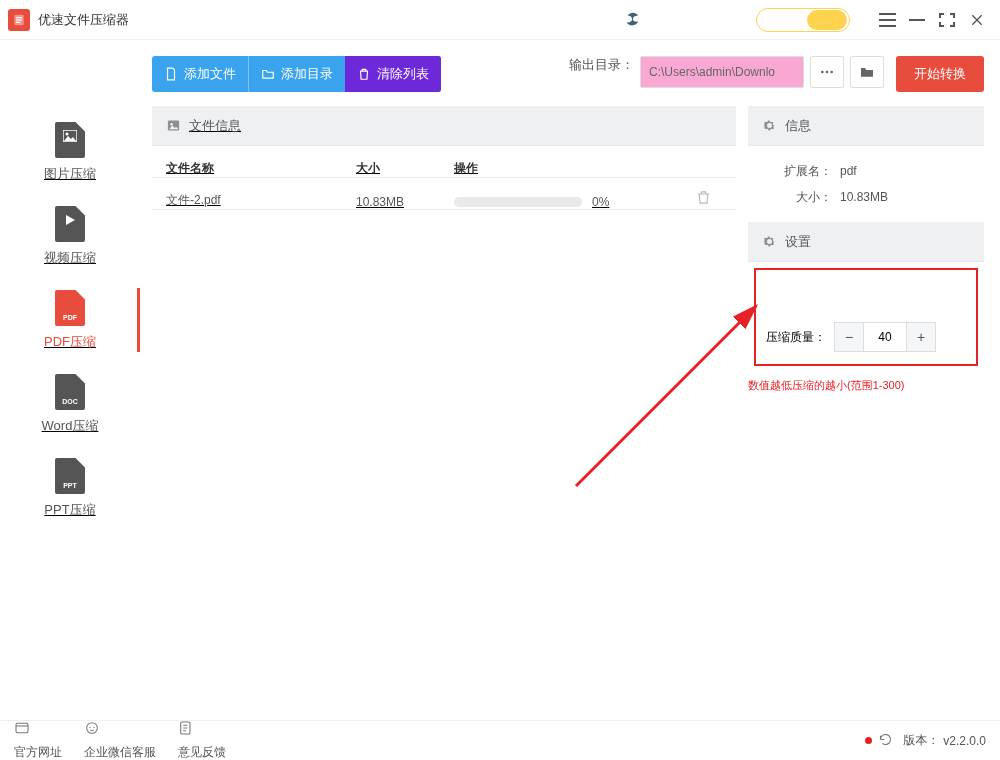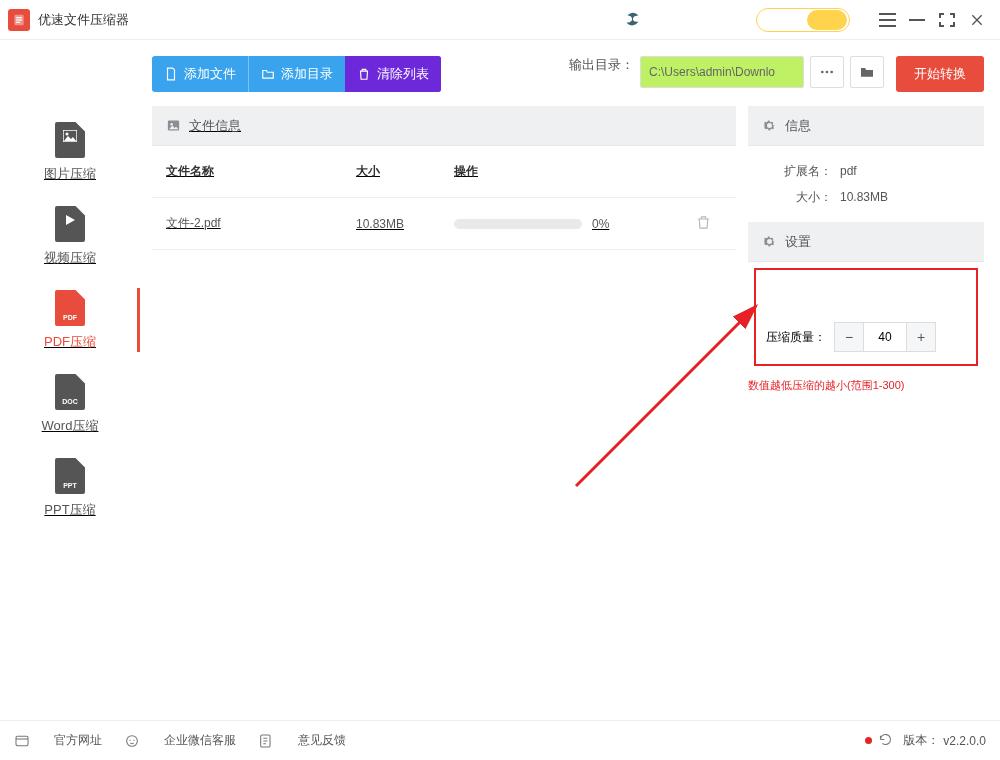--- a/index.html
+++ b/index.html
@@ -47,31 +47,31 @@
 
 .content { flex: 1; padding: 16px 16px 0 12px; display:flex; flex-direction:column;}
 .toolbar { display: flex; align-items: flex-start; height: 40px; margin-bottom: 10px; }
 .tb-left { display: flex; background: #3aa3ee; border-radius: 3px; overflow: hidden; }
 .tb-btn { height: 36px; padding: 0 12px; display: flex; align-items: center; gap: 6px; color: #fff; font-size: 13px; cursor: pointer; }
 .tb-btn.sep { border-left: 1px solid rgba(255,255,255,.35); }
 .tb-btn.gray { background: #6d28d9; }
 .tb-icon { width: 14px; height: 14px; }
 .tb-spacer { flex:1; }
 .out-label { font-size: 13px; color: #555; margin-right: 6px; }
-.out-path { width: 164px; height: 32px; border: 1px solid #ddd; border-radius: 2px; padding: 0 8px; font-size: 12px; color: #666; background:#bef264;}
+.out-path { width: 164px; height: 32px; border: 1px solid #ddd; border-radius: 2px; padding: 0 8px; font-size: 12px; color: #666; background:#f9a8d4;}
 .dots-btn, .folder-btn { width: 34px; height: 32px; border:1px solid #ddd; margin-left:6px; display:flex; align-items:center; justify-content:center; border-radius:2px; cursor:pointer; color:#666;}
 .dots-btn svg, .folder-btn svg { width:16px; height:16px; fill:#666;}
 .start-btn { margin-left: 12px; background: #e74c3c; color: #fff; border-radius: 3px; height: 36px; padding: 0 18px; display: flex; align-items: center; font-size: 13px; cursor: pointer; }
 
 
 .split { display:flex; flex:1; }
 .file-panel { flex:1; margin-right:12px;text-decoration:underline; }
 .panel-head { background:#eef0f2; height:40px; display:flex; align-items:center; padding:0 14px; font-size:13px; color:#555; border-bottom:1px solid #e4e6e9;}
 .panel-head svg { width:15px; height:15px; fill:#8a8f96; margin-right:8px;}
-.table-head, .table-row { display:flex; align-items:center; height:52px; padding:0 14px; font-size:12px; border-bottom:1px solid #eee;}
+.table-head, .table-row { display:flex; align-items:flex-end; height:32px; padding:0 14px; font-size:12px; border-bottom:1px solid #eee;}
 .table-head { color:#333; font-weight:bold;}
 .table-row { color:#555; }
 .col-name { width:190px; }
 .col-size { width:98px; }
 .col-prog { width:190px; display:flex; align-items:center; gap:10px;}
 .prog-bar { width:128px; height:10px; background:#e7e9eb; border-radius:5px;}
 .col-act { flex:1; display:flex; justify-content:flex-end; padding-right:10px;}
 .trash-btn { cursor:pointer; color:#9aa0a6;}
 .trash-btn svg{width:17px;height:17px;fill:#b4b9bf;}
 
@@ -81,21 +81,21 @@
 .info-body .k { width:70px; text-align:right; margin-right:8px;}
 .highlight-box { border:2px solid #e62226; margin:6px 6px 0 6px; padding:16px 10px 12px 10px; }
 .quality-row { display:flex; align-items:center; font-size:12px;margin-top:36px;}
 .stepper { display:flex; margin-left:8px;}
 .stepper button { width:30px; height:30px; border:1px solid #ddd; background:#f5f6f7; cursor:pointer; font-size:14px; color:#555;}
 .stepper input { width:42px; height:30px; border:1px solid #ddd; border-left:none; border-right:none; text-align:center; font-size:12px;}
 .hint { color:#e62226; font-size:11px; margin-top:12px;}
 
 
 .footer { height:40px; border-top:1px solid #eee; display:flex; align-items:center; padding:0 14px; font-size:12px; color:#555;}
-.footer .flink { display:flex; align-items:flex-end; gap:24px; margin-right:22px; cursor:pointer;}
+.footer .flink { display:flex; align-items:flex-start; gap:8px; margin-right:22px; cursor:pointer;flex-direction:column;}
 .footer .flink svg{width:16px;height:16px; fill:#777;}
 .footer-spacer{flex:1;}
 .red-dot{width:7px;height:7px;border-radius:50%;background:#e62226;margin-right:6px;}
 .refresh-ic{color:#777;margin-right:10px;cursor:pointer;}
 .refresh-ic svg{width:15px;height:15px;fill:#777;}
 
 
 .arrow { position:absolute; left:576px; top:276px; width:210px; height:210px; pointer-events:none;}
 .arrow svg { width:100%; height:100%; overflow:visible;}
 </style>

